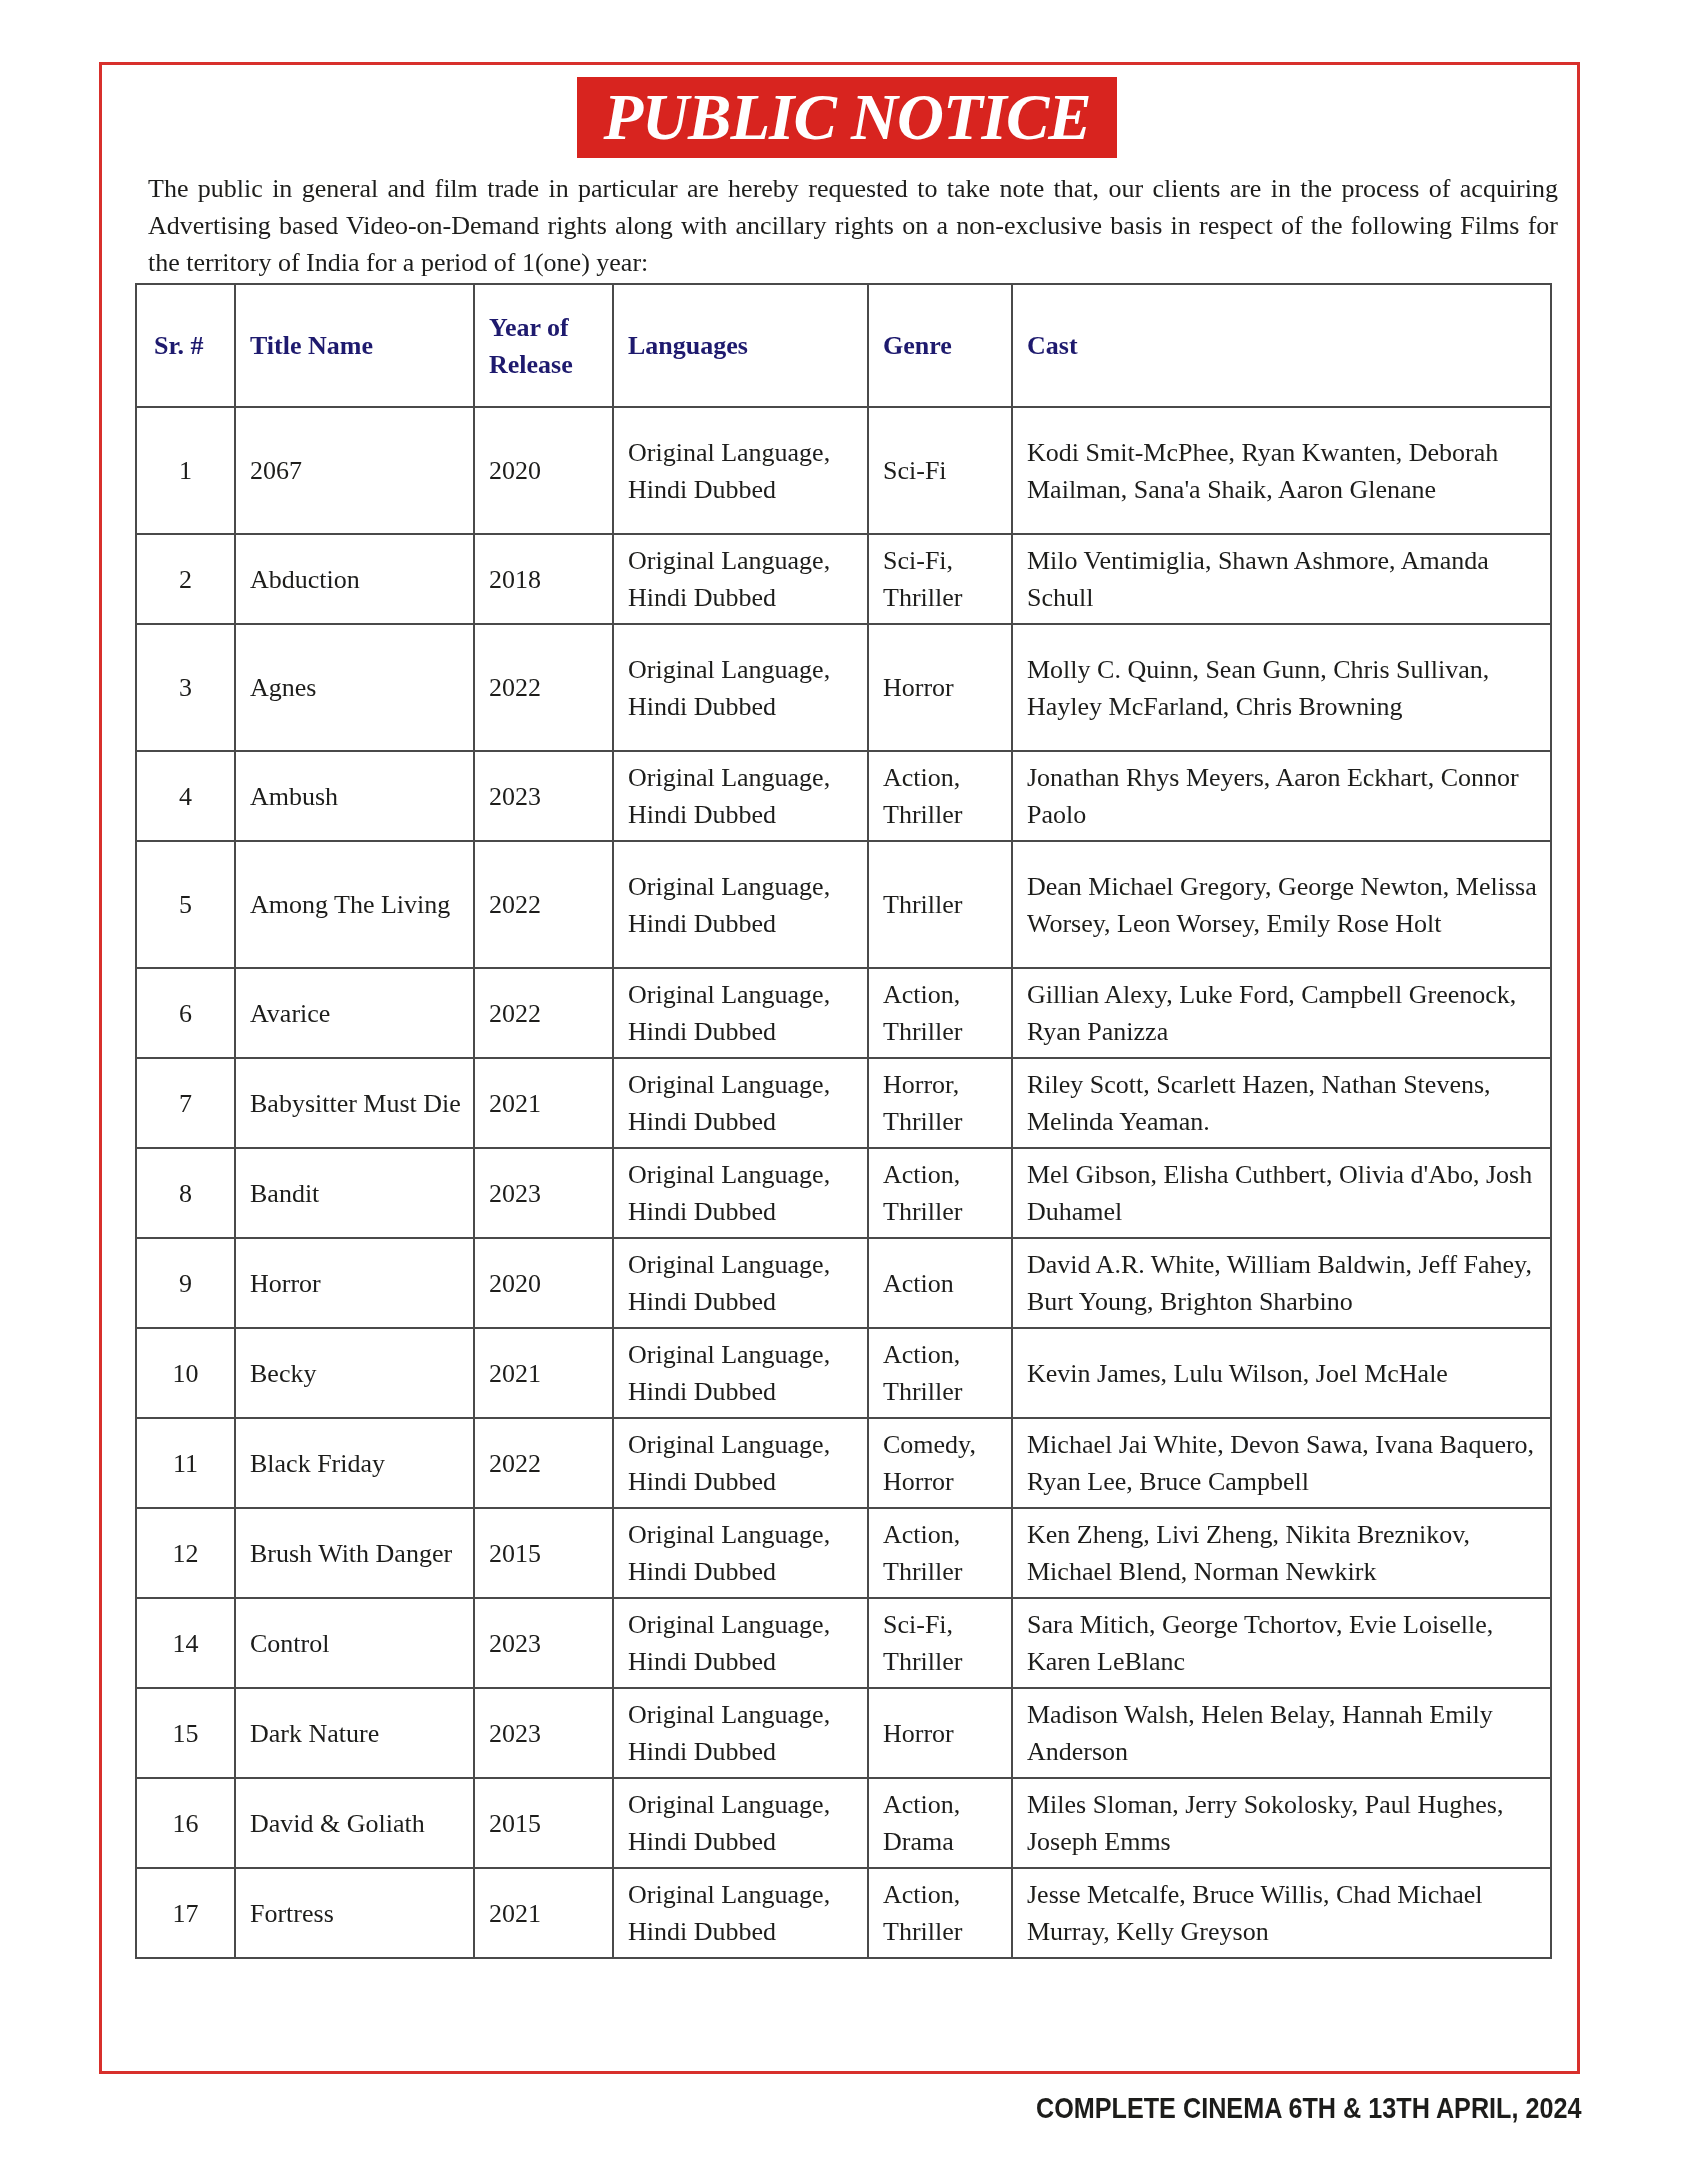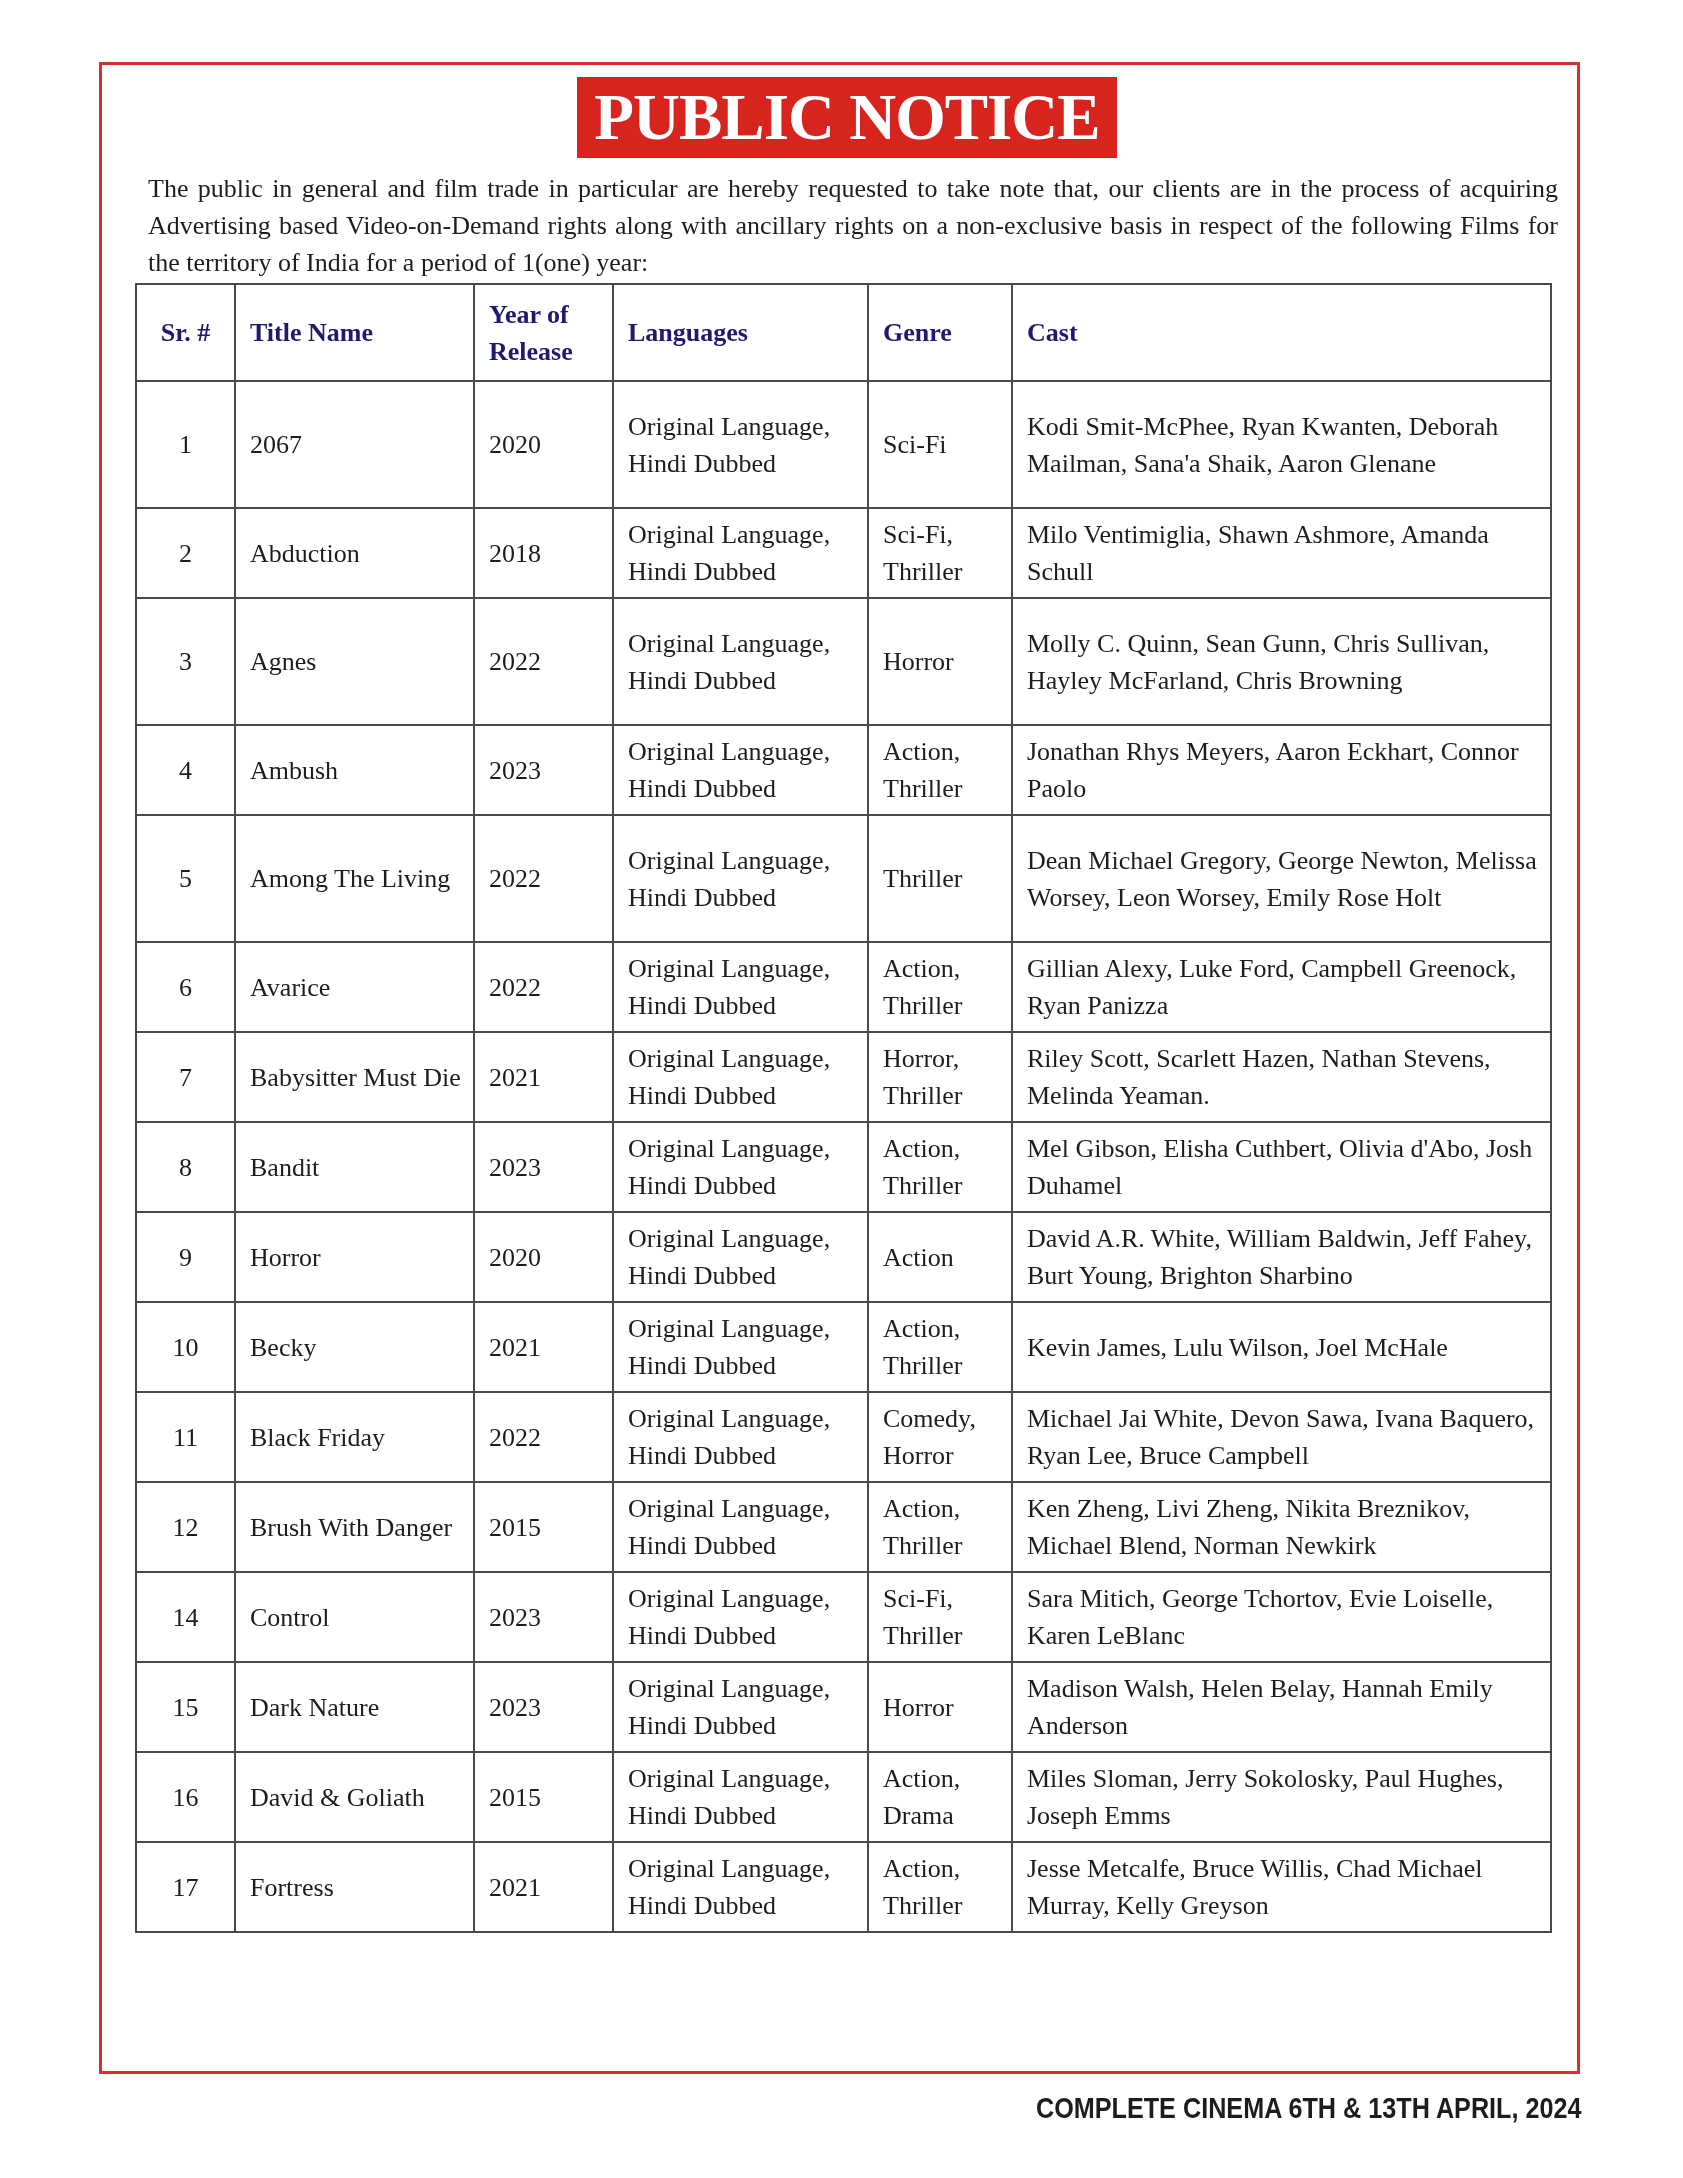--- a/index.html
+++ b/index.html
@@ -2,29 +2,29 @@
 <html><head>
 <meta charset="utf-8">
 <style>
   html, body { margin:0; padding:0; }
   body { width:1683px; height:2178px; background:#ffffff; position:relative; overflow:hidden;
          font-family:"Liberation Serif", "DejaVu Serif", serif; color:#1d1d1b; }
   .frame { position:absolute; left:99px; top:62px; width:1481px; height:2012px;
            border:3px solid #d8302c; box-sizing:border-box; }
   .banner { position:absolute; left:577px; top:77px; width:540px; height:81px; background:#d8241f;
             color:#ffffff; font-family:"Liberation Serif", serif; font-weight:bold; font-size:65px;
-            line-height:81px; text-align:center; letter-spacing:-1px; }
+            line-height:81px; text-align:center; letter-spacing:-1px;font-style:italic; }
   .intro { position:absolute; left:136px; top:158px; width:1410px; font-size:26px; line-height:37px;
            text-align:justify; text-align-last:left; }
   table.films { position:absolute; left:135px; top:283px; width:1414px; border-collapse:collapse;
                 table-layout:fixed; font-size:26px; line-height:37px; }
   table.films th, table.films td { border:2px solid #4a4a4a; padding:0 12px 0 14px; vertical-align:middle; text-align:left; }
   table.films th { color:#1e1a6e; font-weight:bold; height:87px; font-size:26px; line-height:37px; }
   table.films td.sr { text-align:center; padding:0; }
-  table.films th.sr { text-align:center; padding:4px; }
+  table.films th.sr { text-align:left; padding:17px; }
   table.films td.title { font-weight:normal; }
   tr.r3 td { height:125px; }
   tr.r2 td { height:88px; }
   .footer { position:absolute; right:101px; top:2091px; font-family:"Liberation Sans", "DejaVu Sans", sans-serif;
             font-weight:bold; font-size:30px; line-height:34px; color:#1d1d1b; white-space:nowrap;
             transform:scaleX(0.84); transform-origin:right center; }
 </style>
 </head>
 <body>
 

